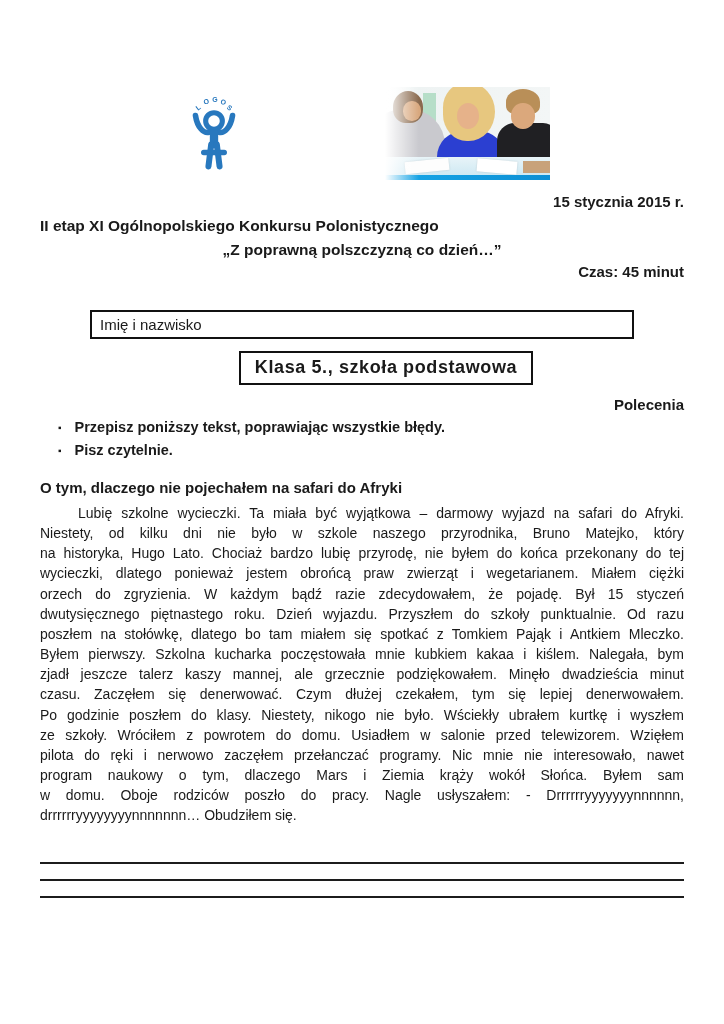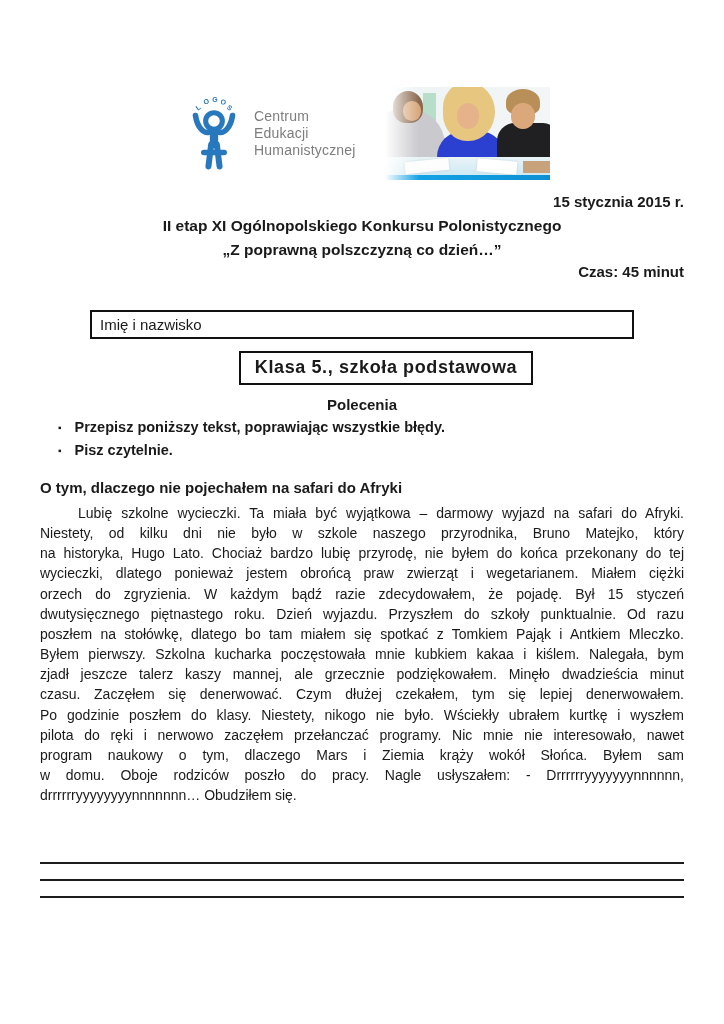--- a/index.html
+++ b/index.html
@@ -63,21 +63,21 @@
   .book      { left: 138px; bottom: 7px; width: 30px; height: 12px; background: #c8a27a; }
   .cyan-strip { left: 0; bottom: 0; width: 100%; height: 5px; background: linear-gradient(90deg, #17a7e8, #0d8fd4); }
 
   
   .date-line {
     position: absolute; left: 40px; right: 40px; top: 193px;
     text-align: right; font-weight: bold; font-size: 15px;
   }
   .title-1 {
     position: absolute; left: 40px; right: 40px; top: 217px;
-    text-align: center; font-weight: bold; font-size: 15.5px;
+    font-weight: bold; font-size: 15.5px;
   }
   .title-2 {
     position: absolute; left: 40px; right: 40px; top: 241px;
     text-align: center; font-weight: bold; font-size: 15.5px;
   }
   .time-line {
     position: absolute; left: 40px; right: 40px; top: 263px;
     text-align: right; font-weight: bold; font-size: 15px;
   }
 
@@ -100,21 +100,21 @@
     border: 2px solid #111;
     padding: 4px 14px 5px 14px;
     font-weight: bold;
     font-size: 18px;
     letter-spacing: 0.6px;
   }
 
   
   .polecenia-heading {
     position: absolute; left: 40px; right: 40px; top: 396px;
-    text-align: center; font-weight: bold; font-size: 15px;
+    text-align: right; font-weight: bold; font-size: 15px;
   }
   .bullets { position: absolute; left: 58px; right: 44px; top: 419px; }
   .bullet-item {
     display: flex; align-items: baseline;
     font-weight: bold; font-size: 14.5px;
     margin-bottom: 7px;
   }
   .bullet-mark { font-size: 10px; margin-right: 13px; position: relative; top: -1px; }
 
   
@@ -155,25 +155,20 @@
           <text x="44" y="15" transform="rotate(38 46 13)">S</text>
         </g>
         <circle cx="30" cy="27" r="9" fill="none" stroke="#2878be" stroke-width="5.5"></circle>
         <path d="M25,39 C19,41 12,34 10,21" fill="none" stroke="#2878be" stroke-width="6" stroke-linecap="round"></path>
         <path d="M35,39 C41,41 48,34 50,21" fill="none" stroke="#2878be" stroke-width="6" stroke-linecap="round"></path>
         <path d="M30,38 L30,52" stroke="#2878be" stroke-width="9" stroke-linecap="round"></path>
         <path d="M27,52 L24,76" stroke="#2878be" stroke-width="6.5" stroke-linecap="round"></path>
         <path d="M33,52 L36,76" stroke="#2878be" stroke-width="6.5" stroke-linecap="round"></path>
         <path d="M19,61 L41,61" stroke="#2878be" stroke-width="6" stroke-linecap="round"></path>
       </svg>
-      <div class="logo-text">
-        <div>Centrum</div>
-        <div>Edukacji</div>
-        <div>Humanistycznej</div>
-      </div>
     </div>
     <div class="photo">
       <div class="ph green-strip"></div>
       <div class="ph hoodie"></div>
       <div class="ph hoodie-head"></div>
       <div class="ph hoodie-face"></div>
       <div class="ph girl-top"></div>
       <div class="ph girl-hair"></div>
       <div class="ph girl-face"></div>
       <div class="ph boy-tee"></div>
@@ -219,20 +214,21 @@
     <div class="story-line">Niestety, od kilku dni nie było w szkole naszego przyrodnika, Bruno Matejko, który</div>
     <div class="story-line">na historyka, Hugo Lato. Chociaż bardzo lubię przyrodę, nie byłem do końca przekonany do tej</div>
     <div class="story-line">wycieczki, dlatego ponieważ jestem obrońcą praw zwierząt i wegetarianem. Miałem ciężki</div>
     <div class="story-line">orzech do zgryzienia. W każdym bądź razie zdecydowałem, że pojadę. Był 15 styczeń</div>
     <div class="story-line">dwutysięcznego piętnastego roku. Dzień wyjazdu. Przyszłem do szkoły punktualnie. Od razu</div>
     <div class="story-line">poszłem na stołówkę, dlatego bo tam miałem się spotkać z Tomkiem Pająk i Antkiem Mleczko.</div>
     <div class="story-line">Byłem pierwszy. Szkolna kucharka poczęstowała mnie kubkiem kakaa i kiślem. Nalegała, bym</div>
     <div class="story-line">zjadł jeszcze talerz kaszy mannej, ale grzecznie podziękowałem. Minęło dwadzieścia minut</div>
     <div class="story-line">czasu. Zaczęłem się denerwować. Czym dłużej czekałem, tym się lepiej denerwowałem.</div>
     <div class="story-line">Po godzinie poszłem do klasy. Niestety, nikogo nie było. Wściekły ubrałem kurtkę i wyszłem</div>
+    <div class="story-line">ze szkoły. Wróciłem z powrotem do domu. Usiadłem w salonie przed telewizorem. Wzięłem</div>
     <div class="story-line">pilota do ręki i nerwowo zaczęłem przełanczać programy. Nic mnie nie interesowało, nawet</div>
     <div class="story-line">program naukowy o tym, dlaczego Mars i Ziemia krąży wokół Słońca. Byłem sam</div>
     <div class="story-line">w domu. Oboje rodziców poszło do pracy. Nagle usłyszałem: - Drrrrrryyyyyyynnnnnn,</div>
     <div class="story-line last">drrrrrryyyyyyyynnnnnnn… Obudziłem się.</div>
   </div>
 
   <div class="write-lines">
     <div class="write-line"></div>
     <div class="write-line"></div>
     <div class="write-line"></div>

